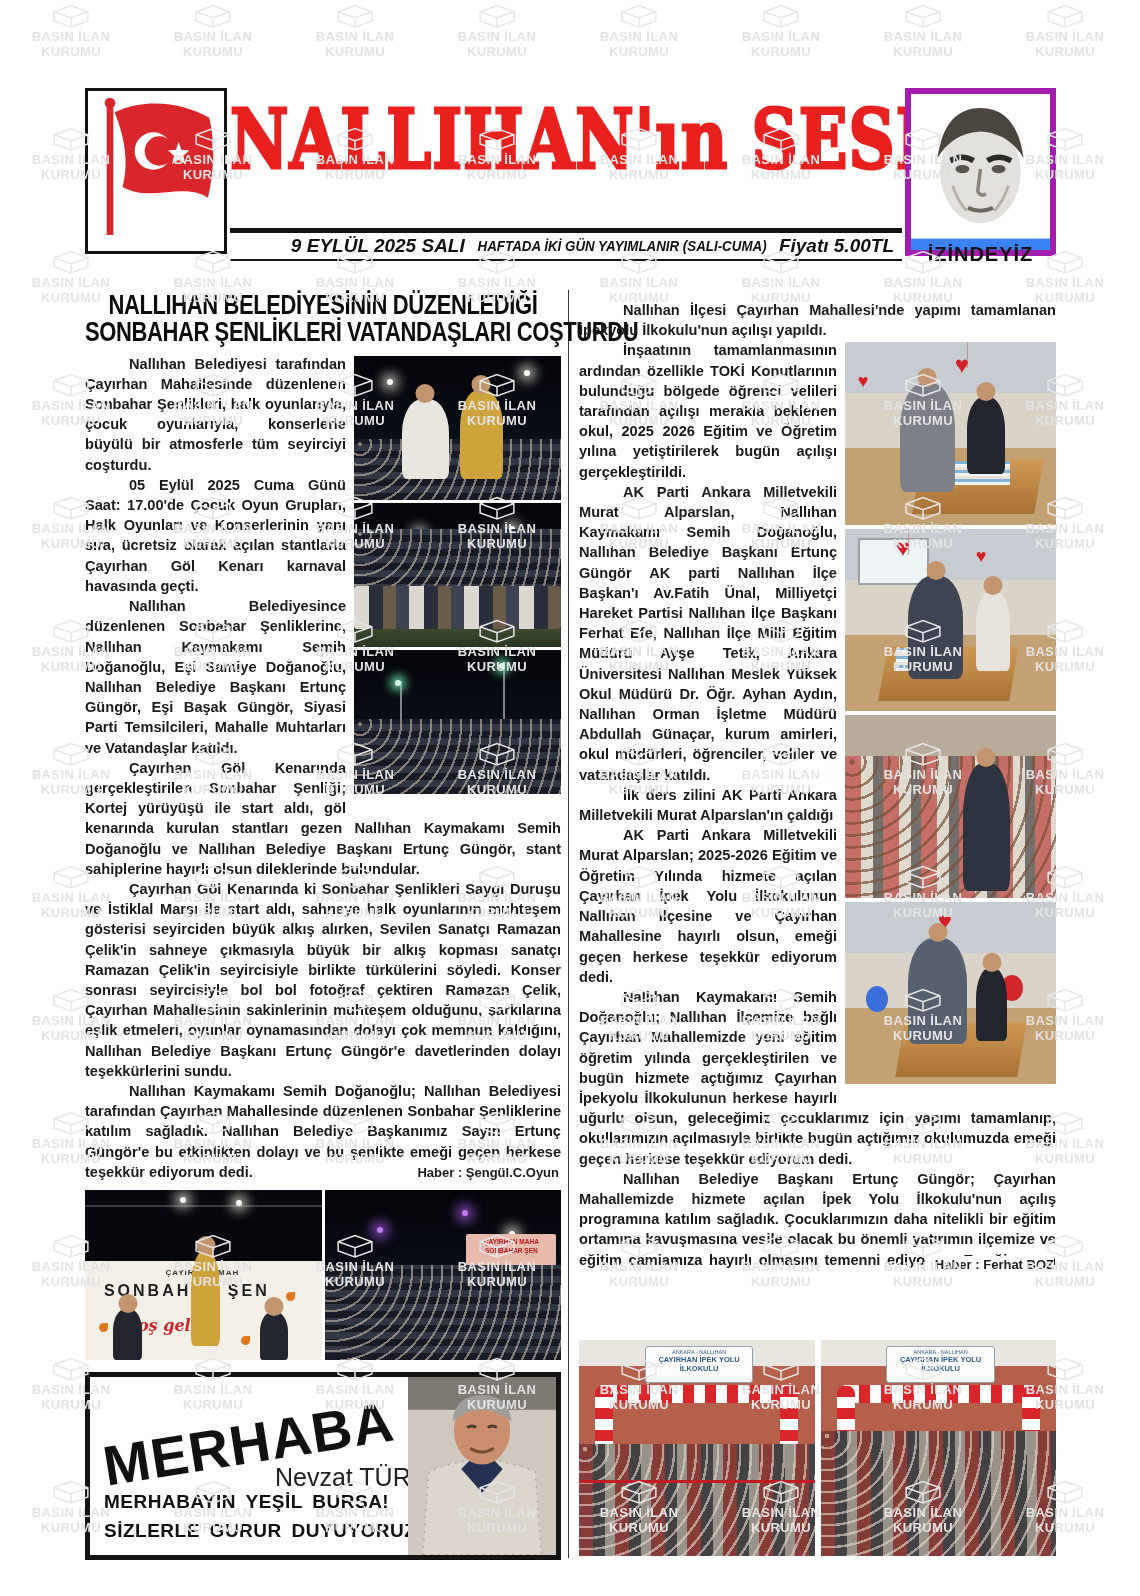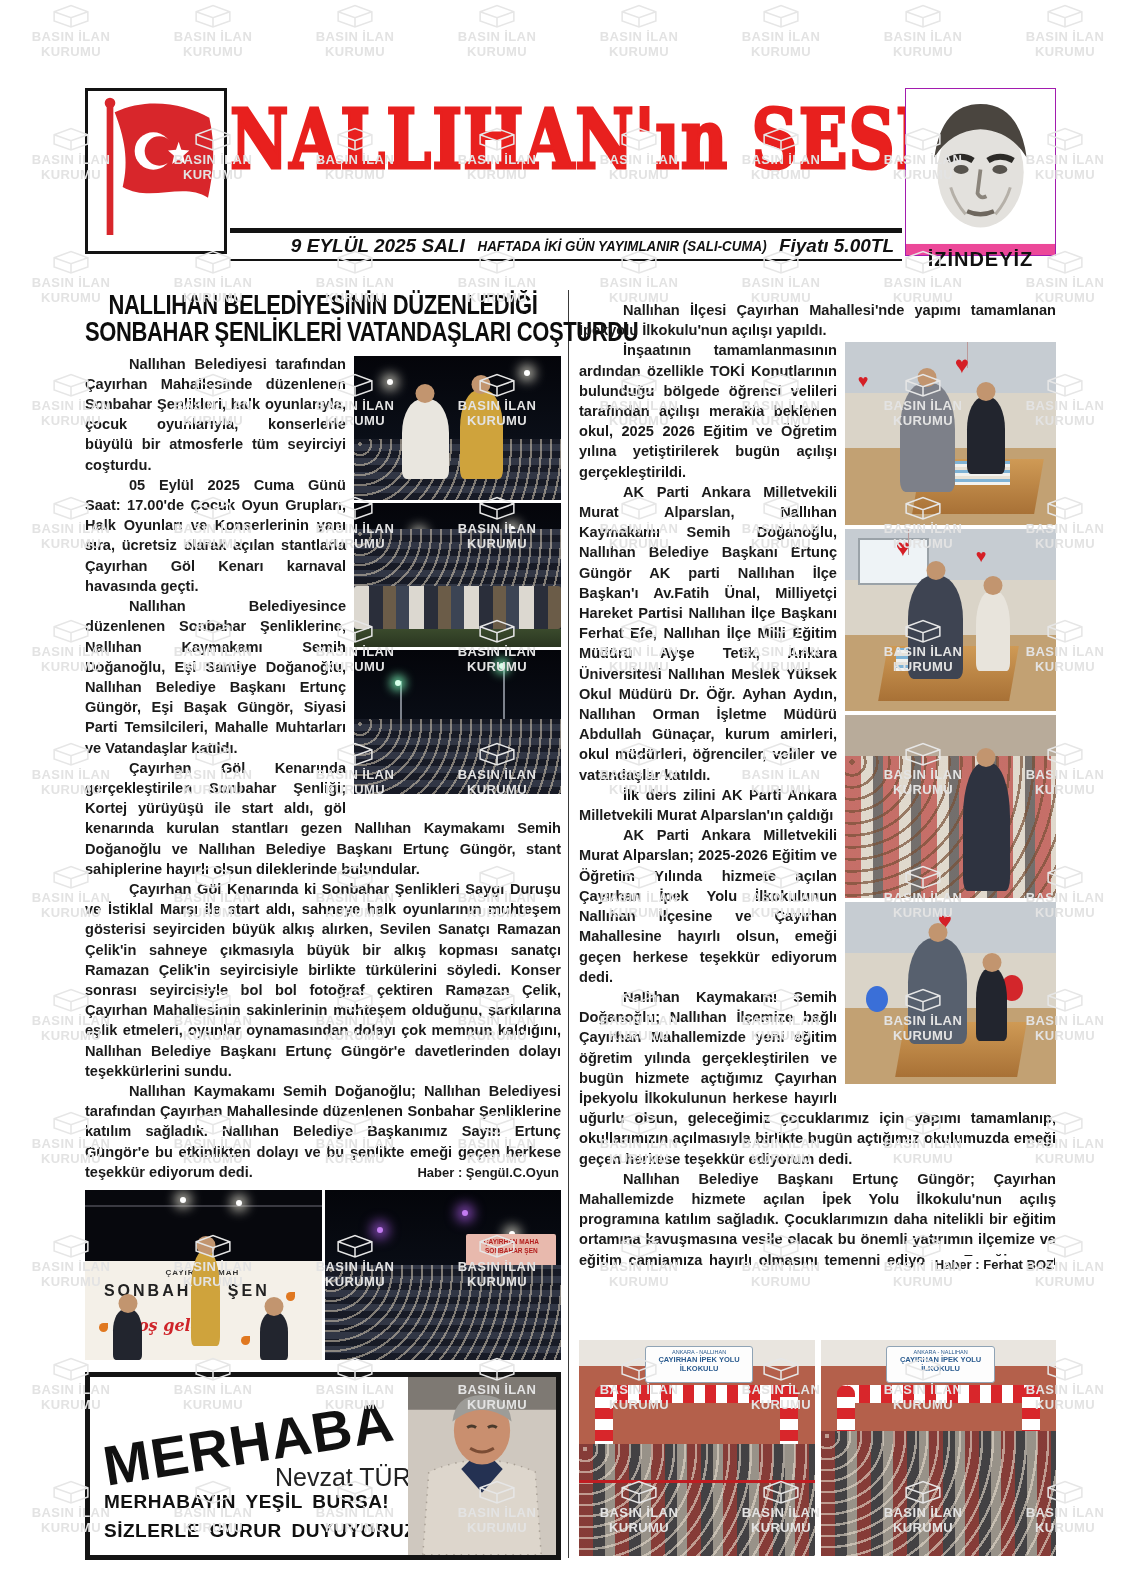--- a/index.html
+++ b/index.html
@@ -11,21 +11,21 @@
   #wm-layer { position:absolute; inset:0; z-index:30; pointer-events:none; }
   .wm { position:absolute; width:126px; text-align:center; color:#e3e3e3; font-weight:bold;
         font-size:13px; line-height:1.15; letter-spacing:.4px; }
   .wm svg { width:46px; height:27px; display:block; margin:0 auto 1px; color:#e6e6e6; }
 
   
   .flag-box { position:absolute; left:85px; top:88px; width:142px; height:166px;
               border:3px solid #131313; background:#fff; z-index:6; }
   .flag-box svg { width:100%; height:100%; }
   .portrait-box { position:absolute; left:905px; top:88px; width:151px; height:168px;
-                  border:1px solid #a21caf; background:#ec4899; z-index:6; display:flex; flex-direction:column; }
+                  border:6px solid #a21caf; background:#3b82f6; z-index:6; display:flex; flex-direction:column; }
   .portrait-box svg { flex:1; width:100%; }
   .motto { text-align:center; font-weight:bold; font-size:20px; letter-spacing:1px; padding-bottom:3px; color:#111; }
 
   .mast-center { position:absolute; left:230px; top:90px; width:672px; height:140px; z-index:6; text-align:center; }
   .paper-title { font-family:"DejaVu Serif", serif; font-weight:bold; font-size:64px; color:#e8201e;
                  -webkit-text-stroke:2.4px #e8201e; letter-spacing:1px; white-space:nowrap;
                  transform:scaleY(1.3); transform-origin:top center; line-height:1.0; padding-top:6px; }
   .paper-subtitle { margin-top:30px; font-weight:bold; font-style:italic; font-size:20px; color:#111;
                     letter-spacing:2px; word-spacing:8px; }
   .thick-rule { position:absolute; left:230px; top:228px; width:672px; height:5px; background:#131313; z-index:6; }

